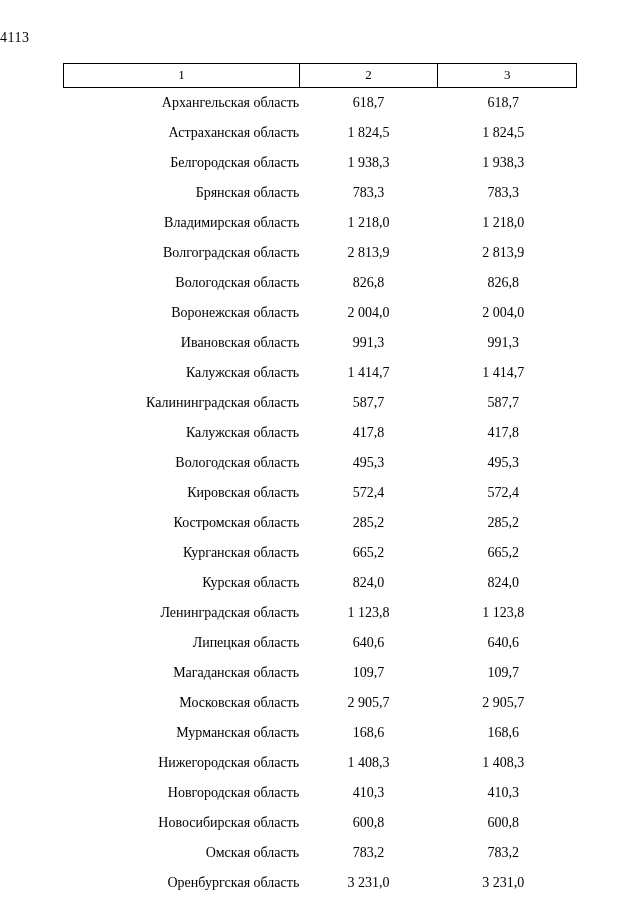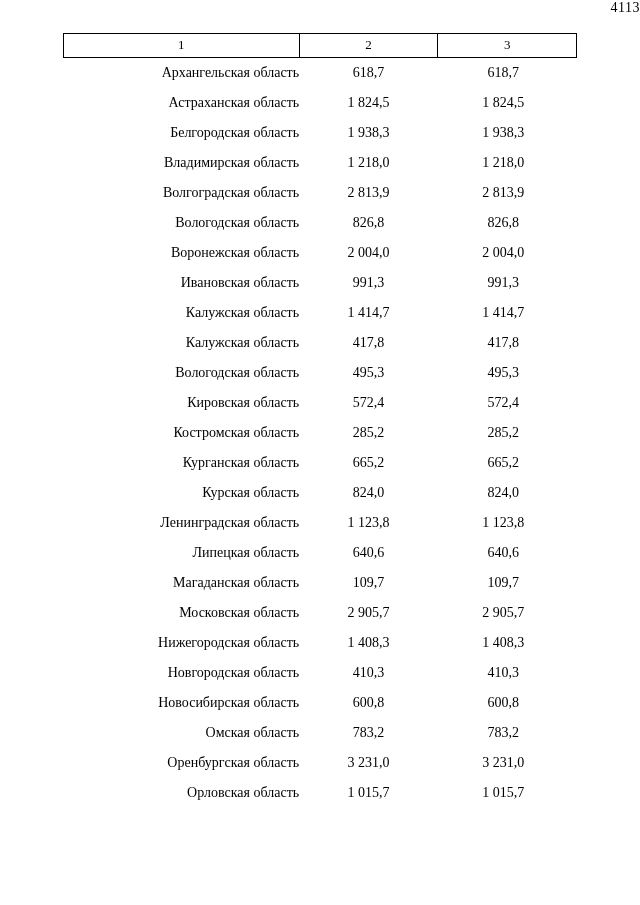--- a/index.html
+++ b/index.html
@@ -14,22 +14,23 @@
     color: #000000;
     position: relative;
   }
   .page {
     width: 640px;
     height: 905px;
     box-sizing: border-box;
     position: relative;
   }
   .page-number {
-    text-align: right;
+    text-align: left;
     font-size: 14px;
+    margin-top: 30px;
     letter-spacing: 0.5px;
   }
   .table-wrap {
     margin: 17px auto 0 auto;
     width: 514px;
   }
   table.doc-table {
     border-collapse: collapse;
     width: 514px;
     font-size: 14px;
@@ -92,20 +93,25 @@
             <td class="name">Астраханская область</td>
             <td class="val">1 824,5</td>
             <td class="val last">1 824,5</td>
           </tr>
           <tr>
             <td class="name">Белгородская область</td>
             <td class="val">1 938,3</td>
             <td class="val last">1 938,3</td>
           </tr>
           <tr>
+            <td class="name">Брянская область</td>
+            <td class="val">783,3</td>
+            <td class="val last">783,3</td>
+          </tr>
+          <tr>
             <td class="name">Владимирская область</td>
             <td class="val">1 218,0</td>
             <td class="val last">1 218,0</td>
           </tr>
           <tr>
             <td class="name">Волгоградская область</td>
             <td class="val">2 813,9</td>
             <td class="val last">2 813,9</td>
           </tr>
           <tr>
@@ -122,20 +128,25 @@
             <td class="name">Ивановская область</td>
             <td class="val">991,3</td>
             <td class="val last">991,3</td>
           </tr>
           <tr>
             <td class="name">Калужская область</td>
             <td class="val">1 414,7</td>
             <td class="val last">1 414,7</td>
           </tr>
           <tr>
+            <td class="name">Калининградская область</td>
+            <td class="val">587,7</td>
+            <td class="val last">587,7</td>
+          </tr>
+          <tr>
             <td class="name">Калужская область</td>
             <td class="val">417,8</td>
             <td class="val last">417,8</td>
           </tr>
           <tr>
             <td class="name">Вологодская область</td>
             <td class="val">495,3</td>
             <td class="val last">495,3</td>
           </tr>
           <tr>
@@ -172,20 +183,25 @@
             <td class="name">Магаданская область</td>
             <td class="val">109,7</td>
             <td class="val last">109,7</td>
           </tr>
           <tr>
             <td class="name">Московская область</td>
             <td class="val">2 905,7</td>
             <td class="val last">2 905,7</td>
           </tr>
           <tr>
+            <td class="name">Мурманская область</td>
+            <td class="val">168,6</td>
+            <td class="val last">168,6</td>
+          </tr>
+          <tr>
             <td class="name">Нижегородская область</td>
             <td class="val">1 408,3</td>
             <td class="val last">1 408,3</td>
           </tr>
           <tr>
             <td class="name">Новгородская область</td>
             <td class="val">410,3</td>
             <td class="val last">410,3</td>
           </tr>
           <tr>

